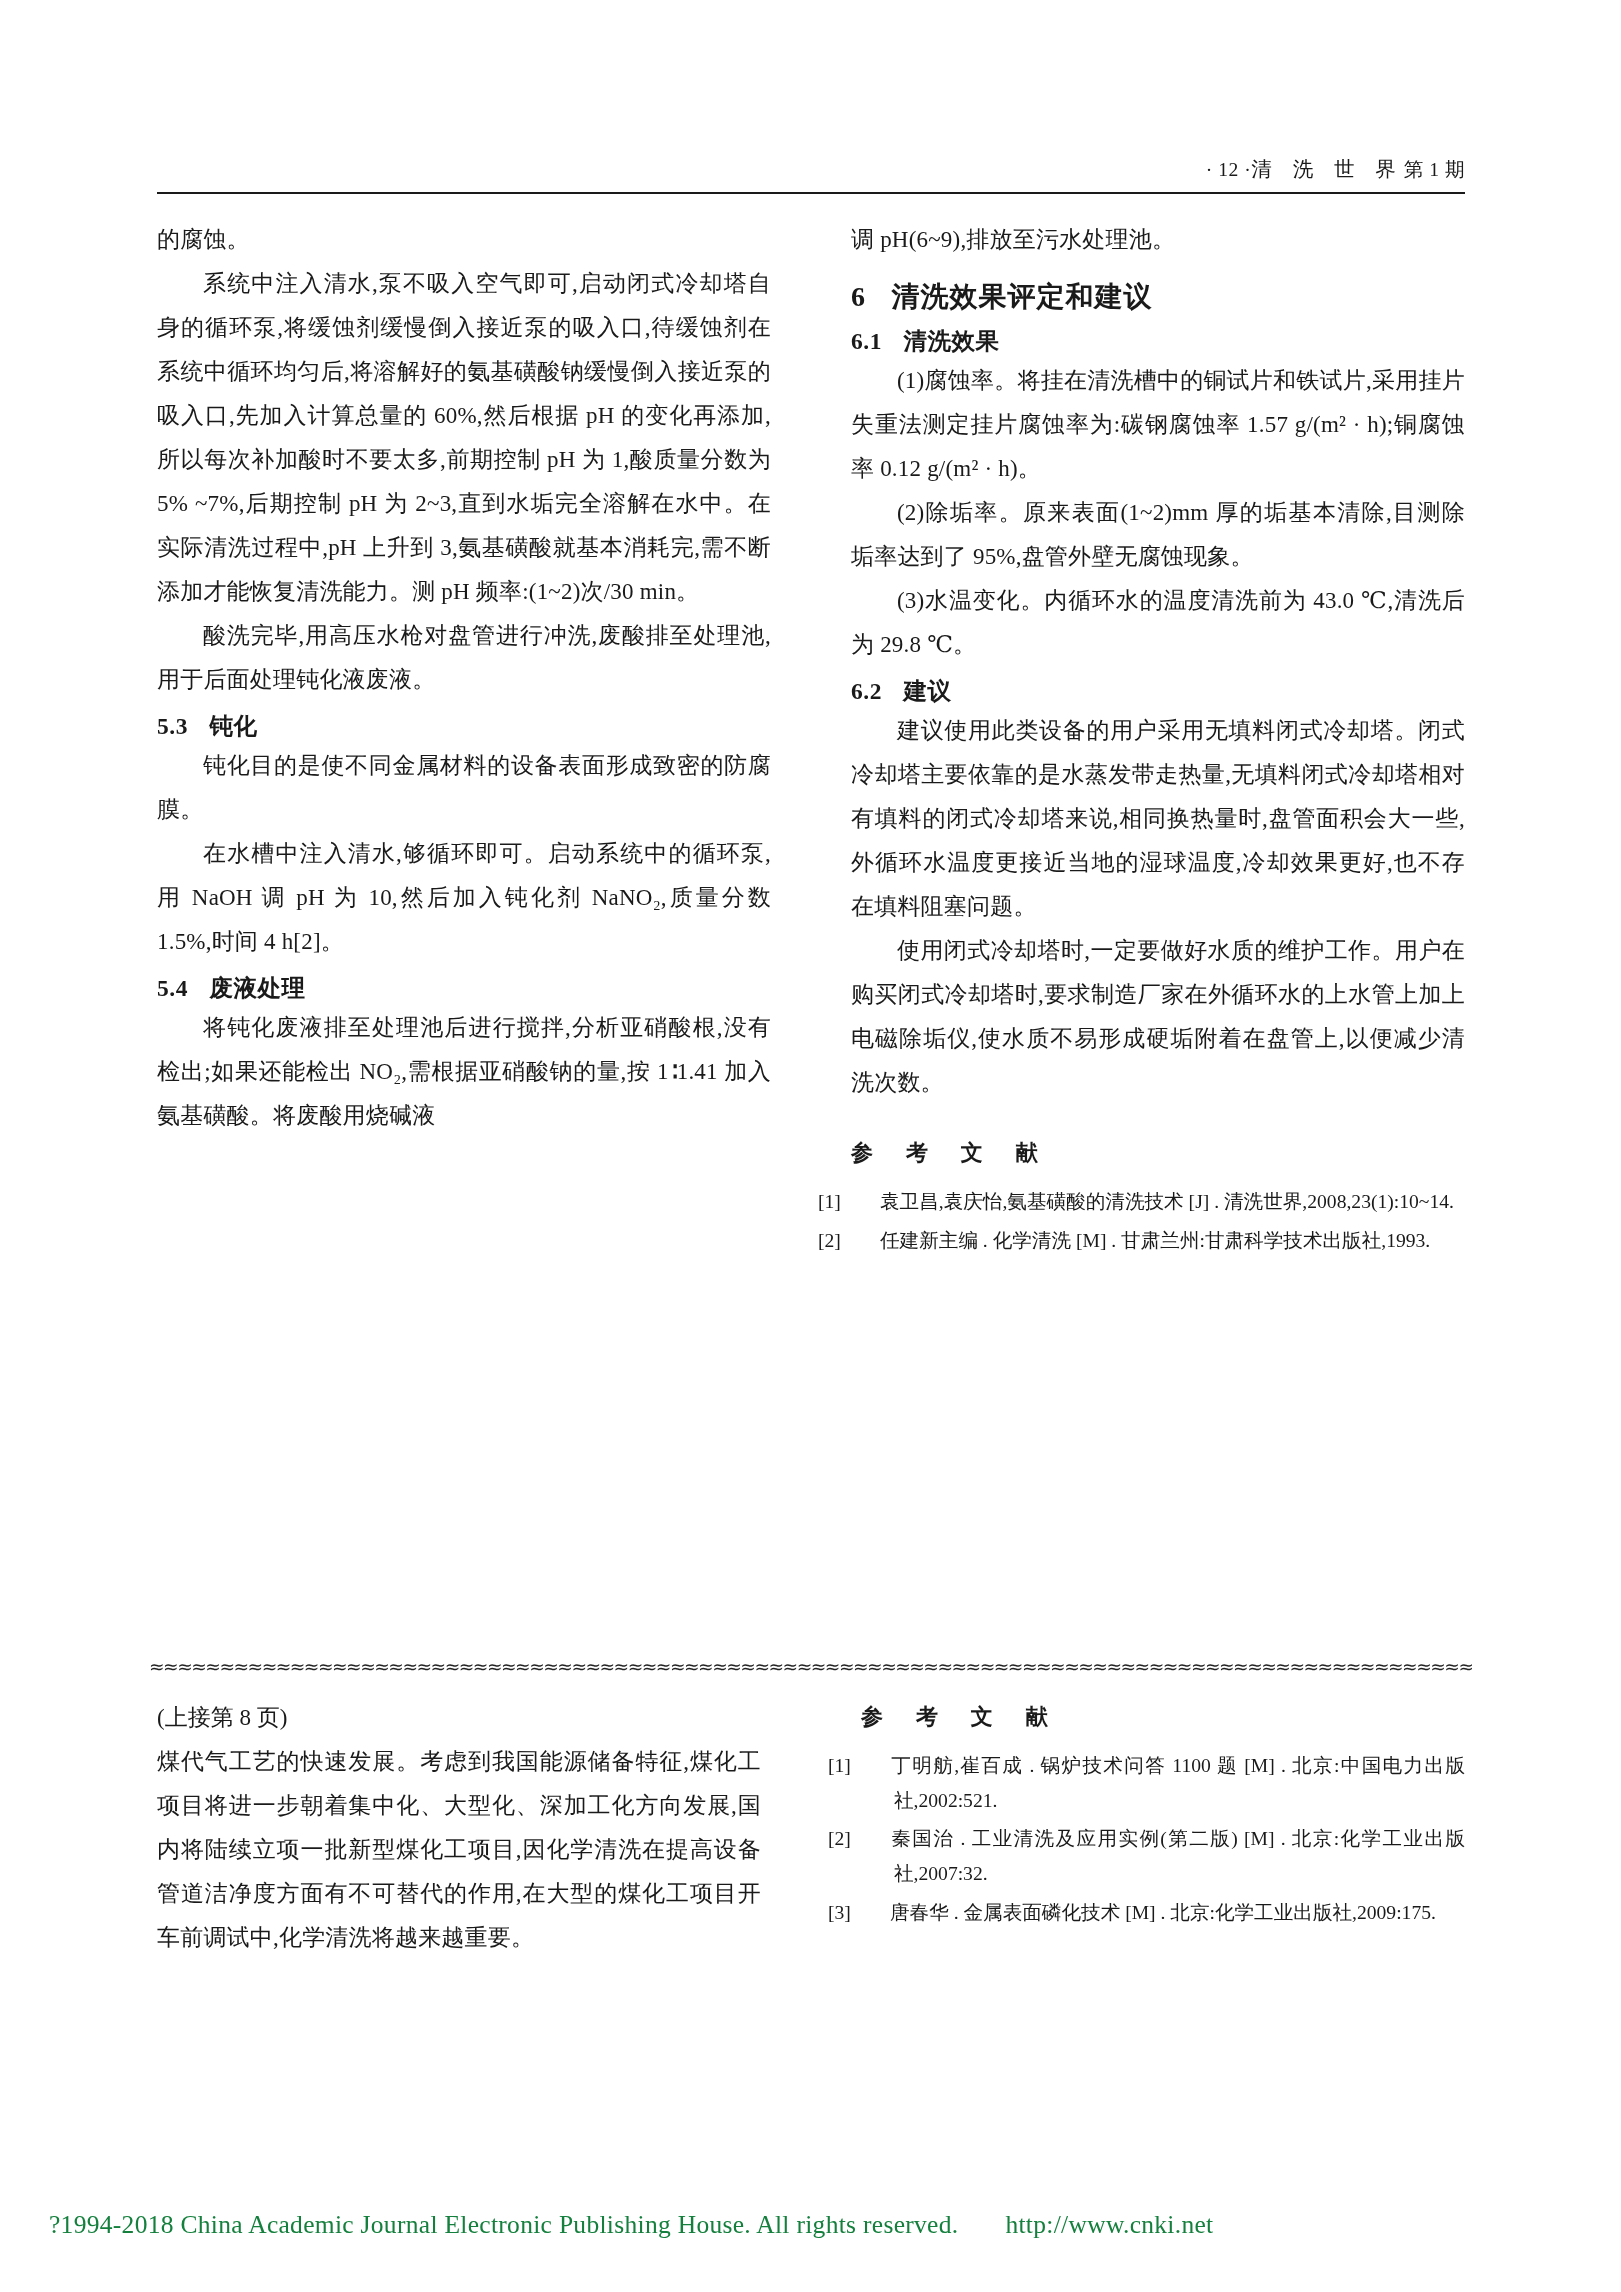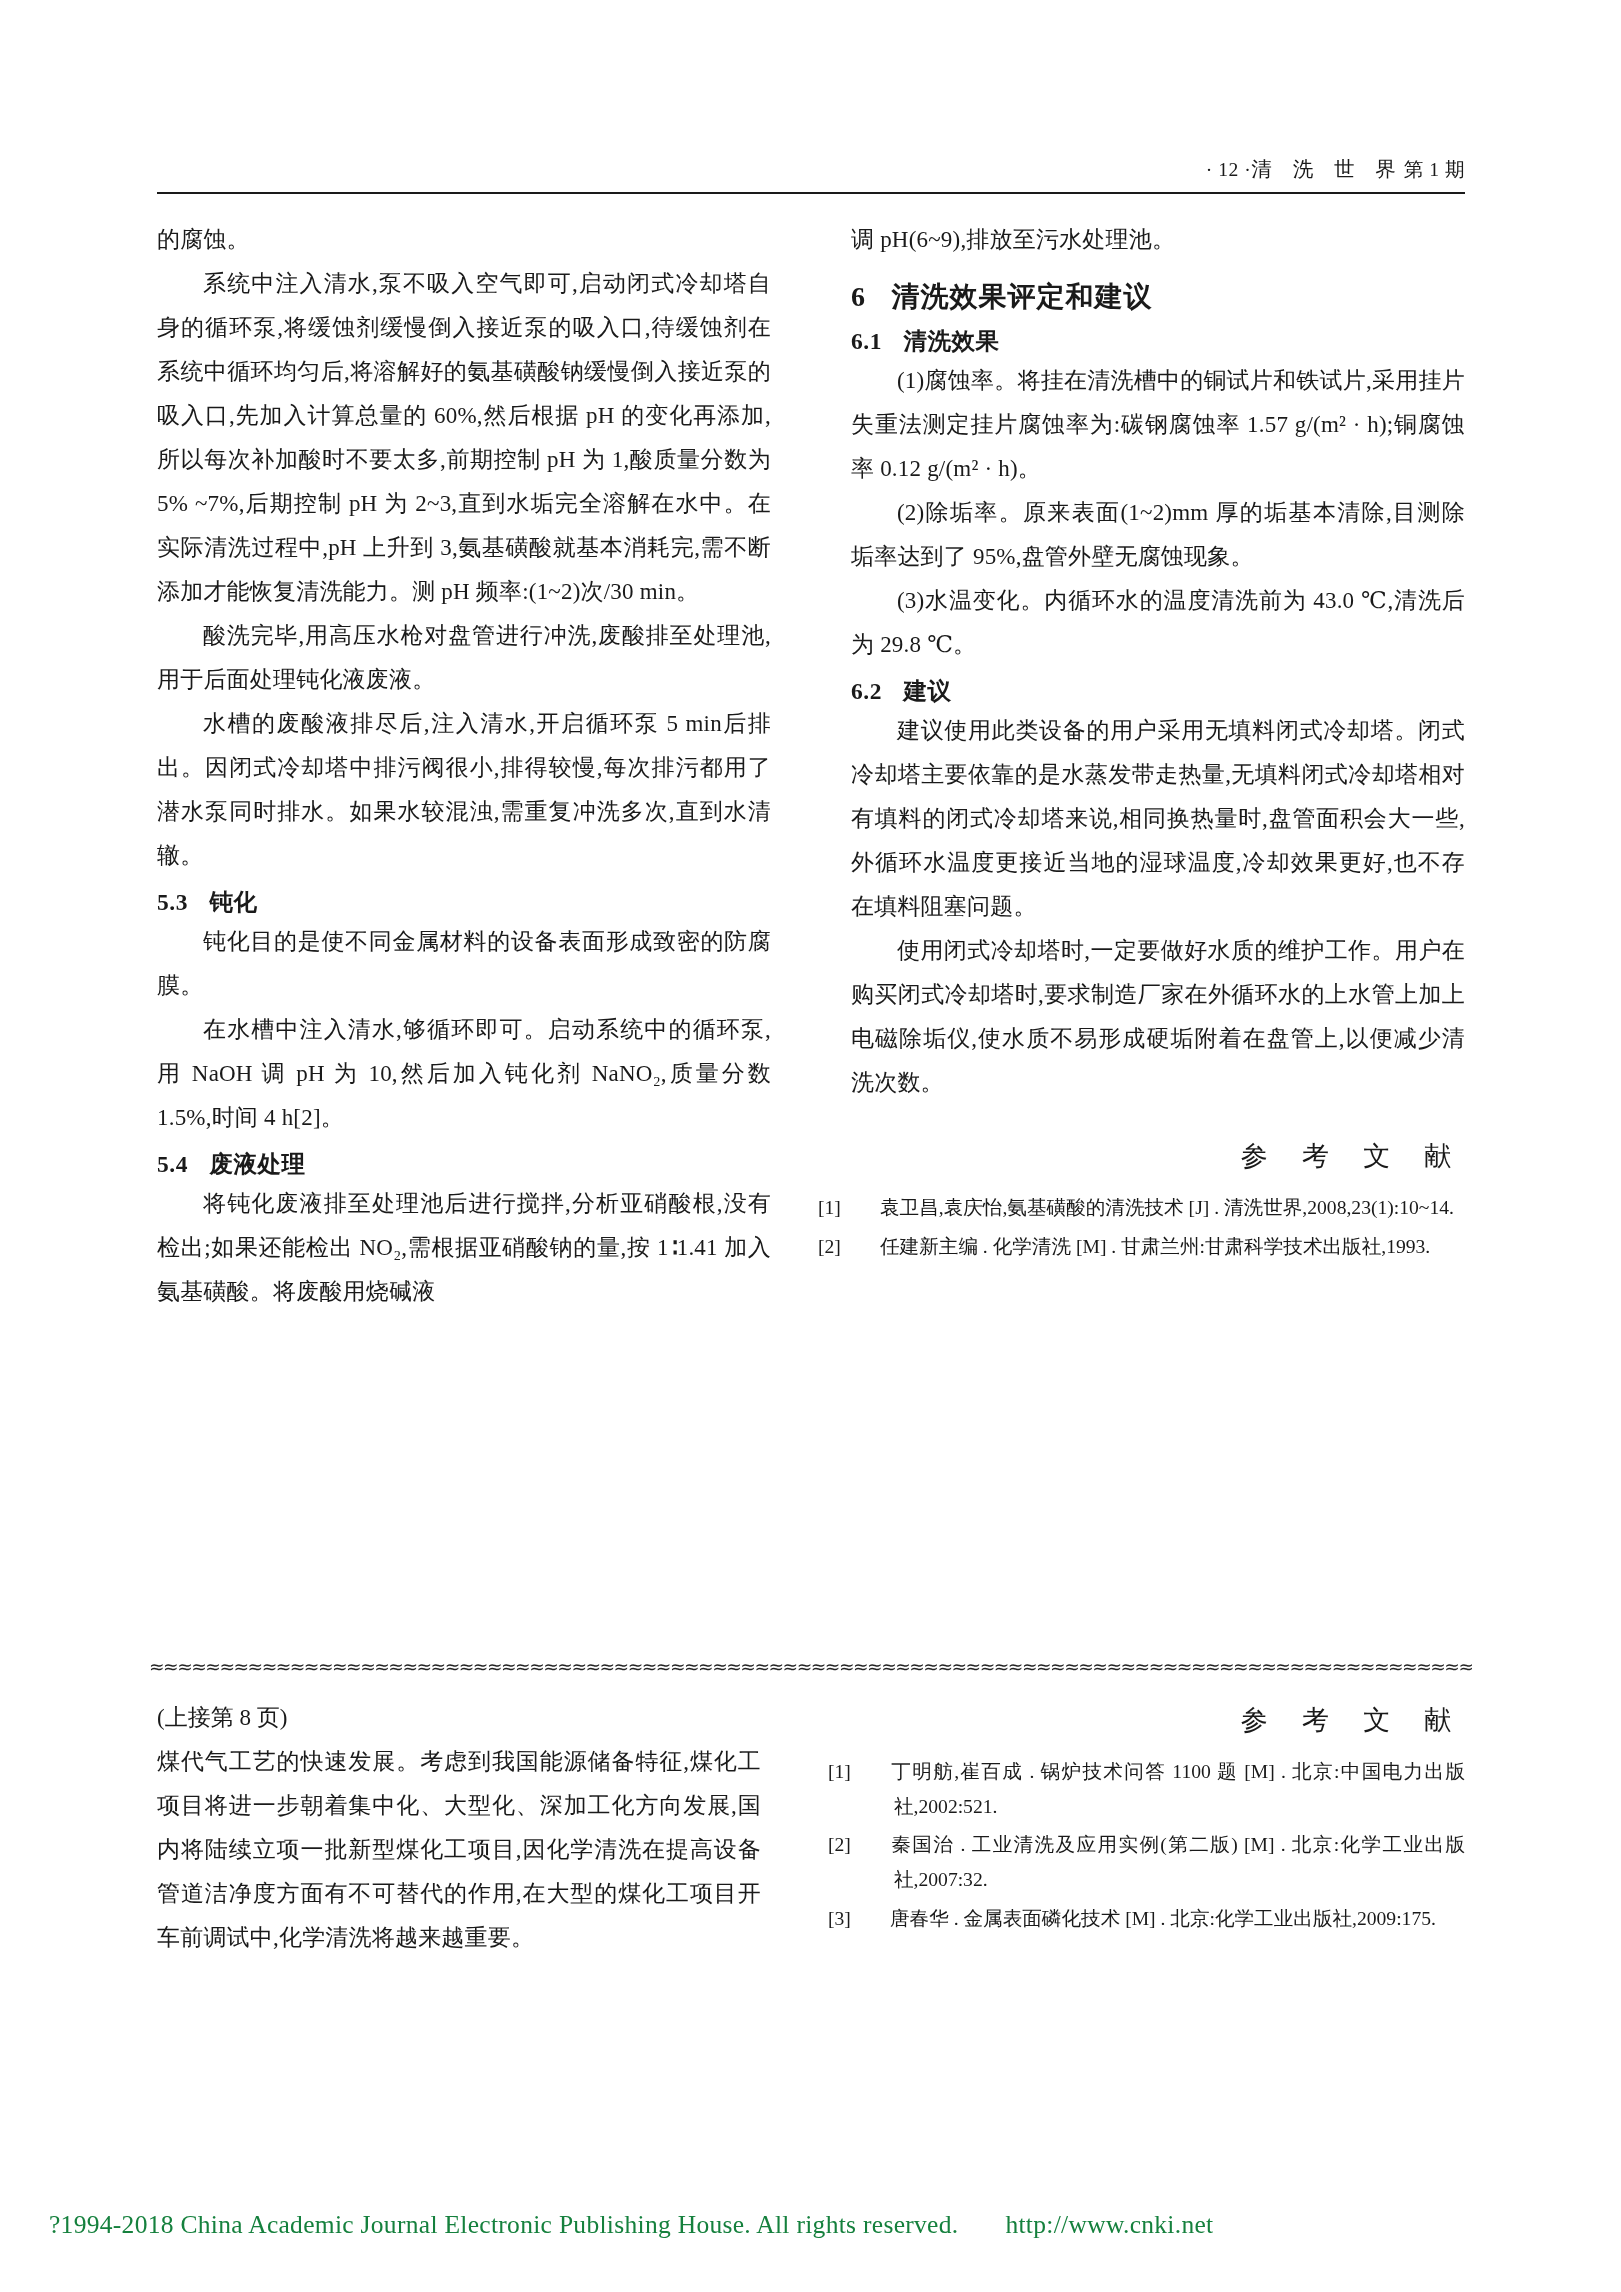--- a/index.html
+++ b/index.html
@@ -78,23 +78,23 @@
   h3.subsec {
     margin: 7.8px 0 2px 0;
     font-size: 23.5px;
     font-weight: bold;
     letter-spacing: 0.5px;
   }
   h3.subsec .n { margin-right: 21.6px; }
 
   
   .ref-title {
-    text-align: right;
-    font-size: 27px;
-    font-weight: normal;
+    text-align: left;
+    font-size: 22px;
+    font-weight: bold;
     letter-spacing: 13.7px;
     margin: 33px 0 15.7px 0;
   }
   .ref-list { margin: 0; padding: 0; list-style: none; }
   .ref-item {
     font-size: 19.6px;
     line-height: 35px;
     text-indent: -33px;
     padding-left: 33px;
     margin-bottom: 3.9px;
@@ -161,21 +161,20 @@
     <span>第 1 期</span>
   </div>
   <div class="rule-top"></div>
 
   <div class="columns">
 
     <div class="col">
       <p class="body">的腐蚀。</p>
       <p class="body indent">系统中注入清水,泵不吸入空气即可,启动闭式冷却塔自身的循环泵,将缓蚀剂缓慢倒入接近泵的吸入口,待缓蚀剂在系统中循环均匀后,将溶解好的氨基磺酸钠缓慢倒入接近泵的吸入口,先加入计算总量的 60%,然后根据 pH 的变化再添加,所以每次补加酸时不要太多,前期控制 pH 为 1,酸质量分数为 5% ~7%,后期控制 pH 为 2~3,直到水垢完全溶解在水中。在实际清洗过程中,pH 上升到 3,氨基磺酸就基本消耗完,需不断添加才能恢复清洗能力。测 pH 频率:(1~2)次/30 min。</p>
       <p class="body indent">酸洗完毕,用高压水枪对盘管进行冲洗,废酸排至处理池,用于后面处理钝化液废液。</p>
-      <p class="body indent">水槽的废酸液排尽后,注入清水,开启循环泵 5 min后排出。因闭式冷却塔中排污阀很小,排得较慢,每次排污都用了潜水泵同时排水。如果水较混浊,需重复冲洗多次,直到水清辙。</p>
 
       <h3 class="subsec">
         <span class="n">5.3</span><span>钝化</span>
       </h3>
       <p class="body indent">钝化目的是使不同金属材料的设备表面形成致密的防腐膜。</p>
       <p class="body indent">在水槽中注入清水,够循环即可。启动系统中的循环泵,用 NaOH 调 pH 为 10,然后加入钝化剂 NaNO₂,质量分数 1.5%,时间 4 h[2]。</p>
 
       <h3 class="subsec">
         <span class="n">5.4</span><span>废液处理</span>
       </h3>

